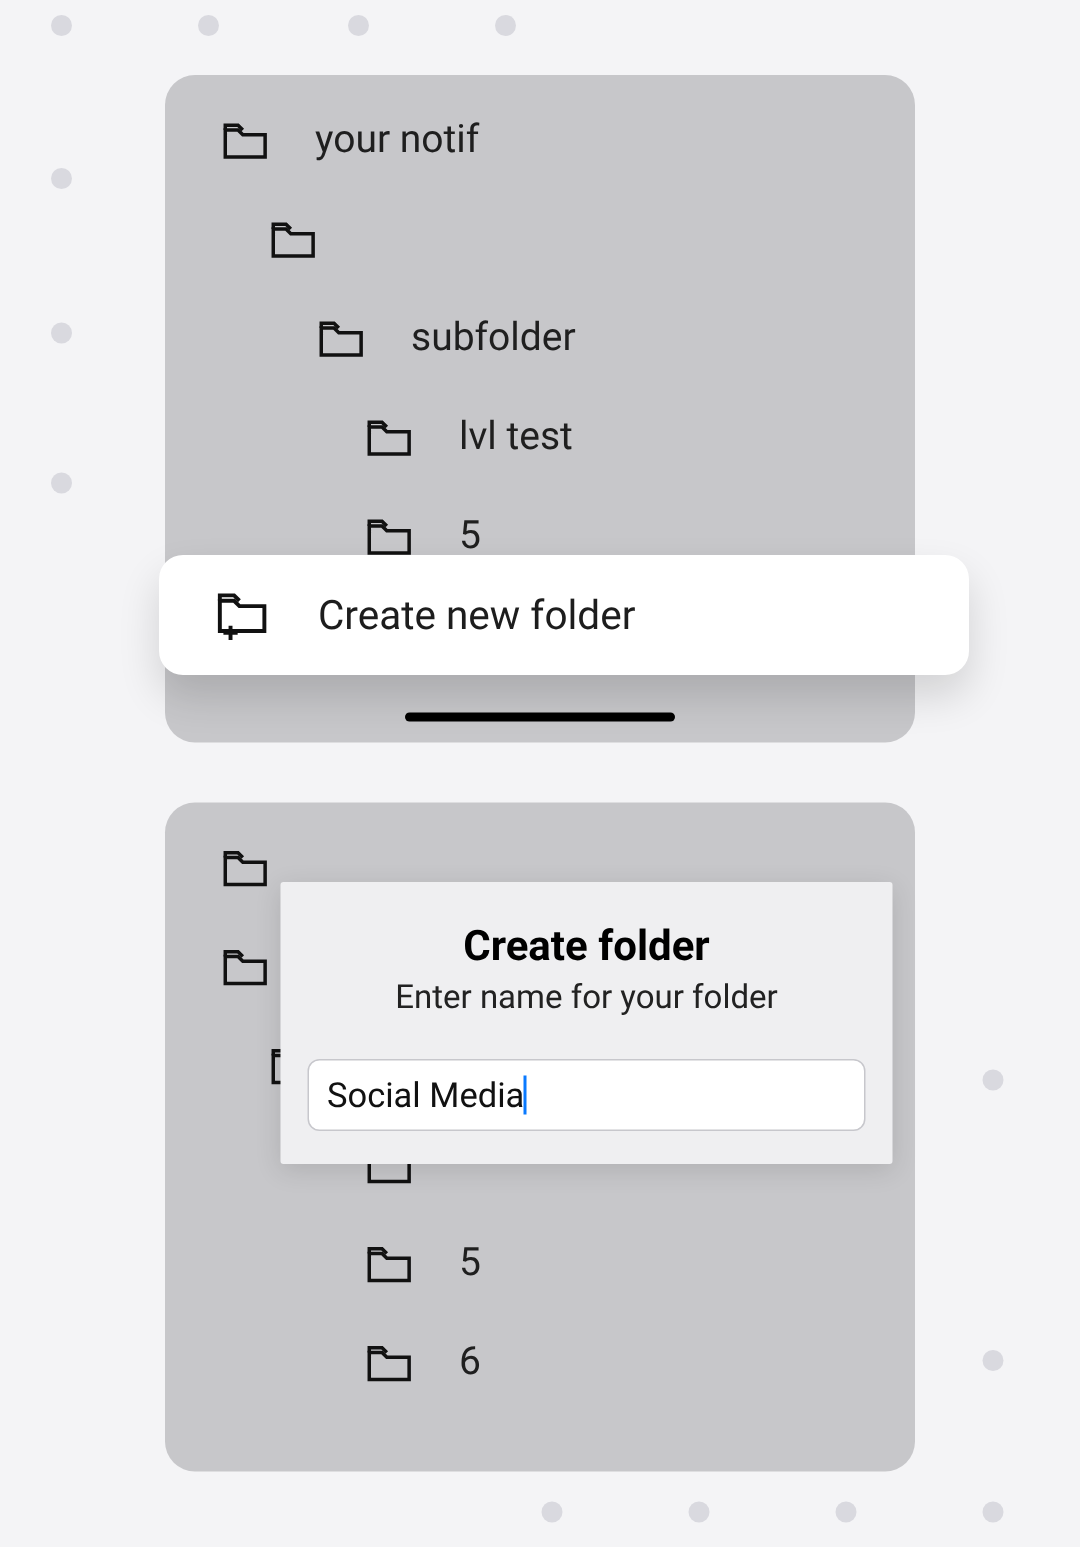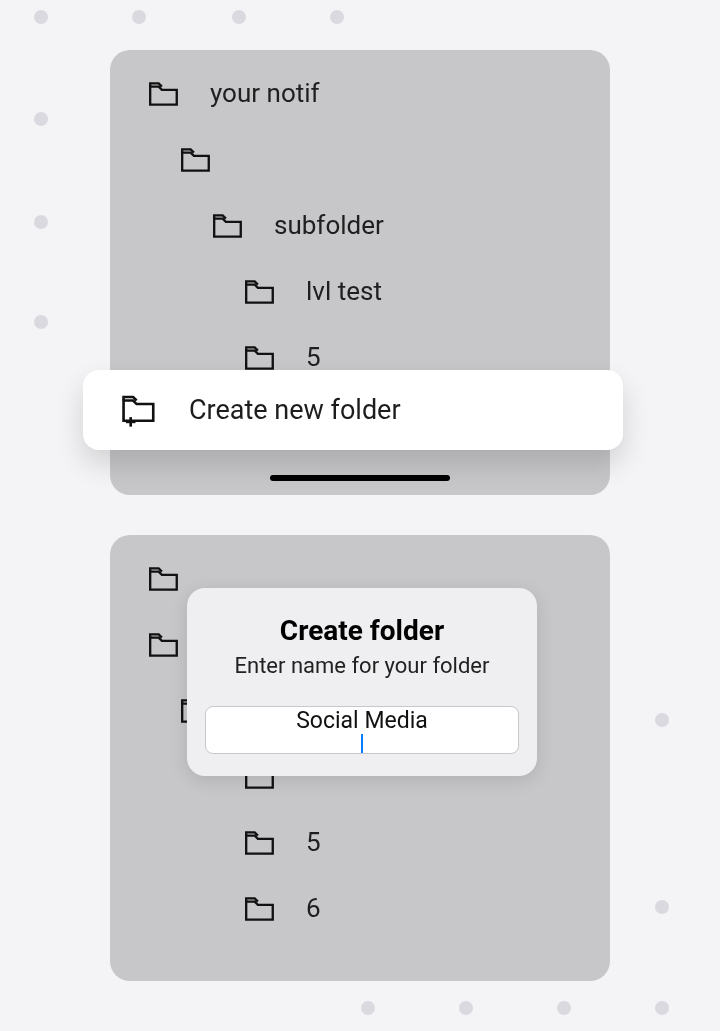--- a/index.html
+++ b/index.html
@@ -73,21 +73,21 @@
       bottom: 14px;
       transform: translateX(-50%);
       width: 180px;
       height: 6px;
       background: #000;
       border-radius: 3px;
     }
     .action-bar {
       position: absolute;
       top: 370px;
-      left: 83px;
+      left: 106px;
       width: 540px;
       height: 80px;
       background: #fff;
       border-radius: 16px;
       box-shadow: 0 14px 28px rgba(0, 0, 0, 0.14);
       display: flex;
       align-items: center;
       padding-left: 36px;
       font-size: 27px;
       color: #1d1d1d;
@@ -104,23 +104,23 @@
       width: 38px;
       height: 38px;
       stroke: #111;
       stroke-width: 2.2;
       fill: none;
     }
     .dialog {
       position: absolute;
       left: 187px;
       top: 588px;
-      width: 350px;
+      width: 408px;
       background: #efeff1;
-      border-radius: 18px;
+      border-radius: 2px;
       box-shadow: 0 4px 18px rgba(0,0,0,0.12);
       overflow: hidden;
     }
     .dialog-header {
       text-align: center;
       padding: 26px 18px 10px;
     }
     .dialog-title {
       font-size: 28px;
       font-weight: 700;
@@ -137,21 +137,20 @@
     .dialog-input {
       width: 100%;
       height: 48px;
       background: #fff;
       border: 1px solid #c7c7cc;
       border-radius: 8px;
       padding: 0 12px;
       font-size: 23px;
       color: #111;
       outline: none;
-      flex-direction: column;
     }
     .dialog-buttons {
       display: flex;
       border-top: 1px solid #c7c7cc;
     }
     .dialog-btn {
       flex: 1;
       height: 58px;
       display: flex;
       align-items: center;

